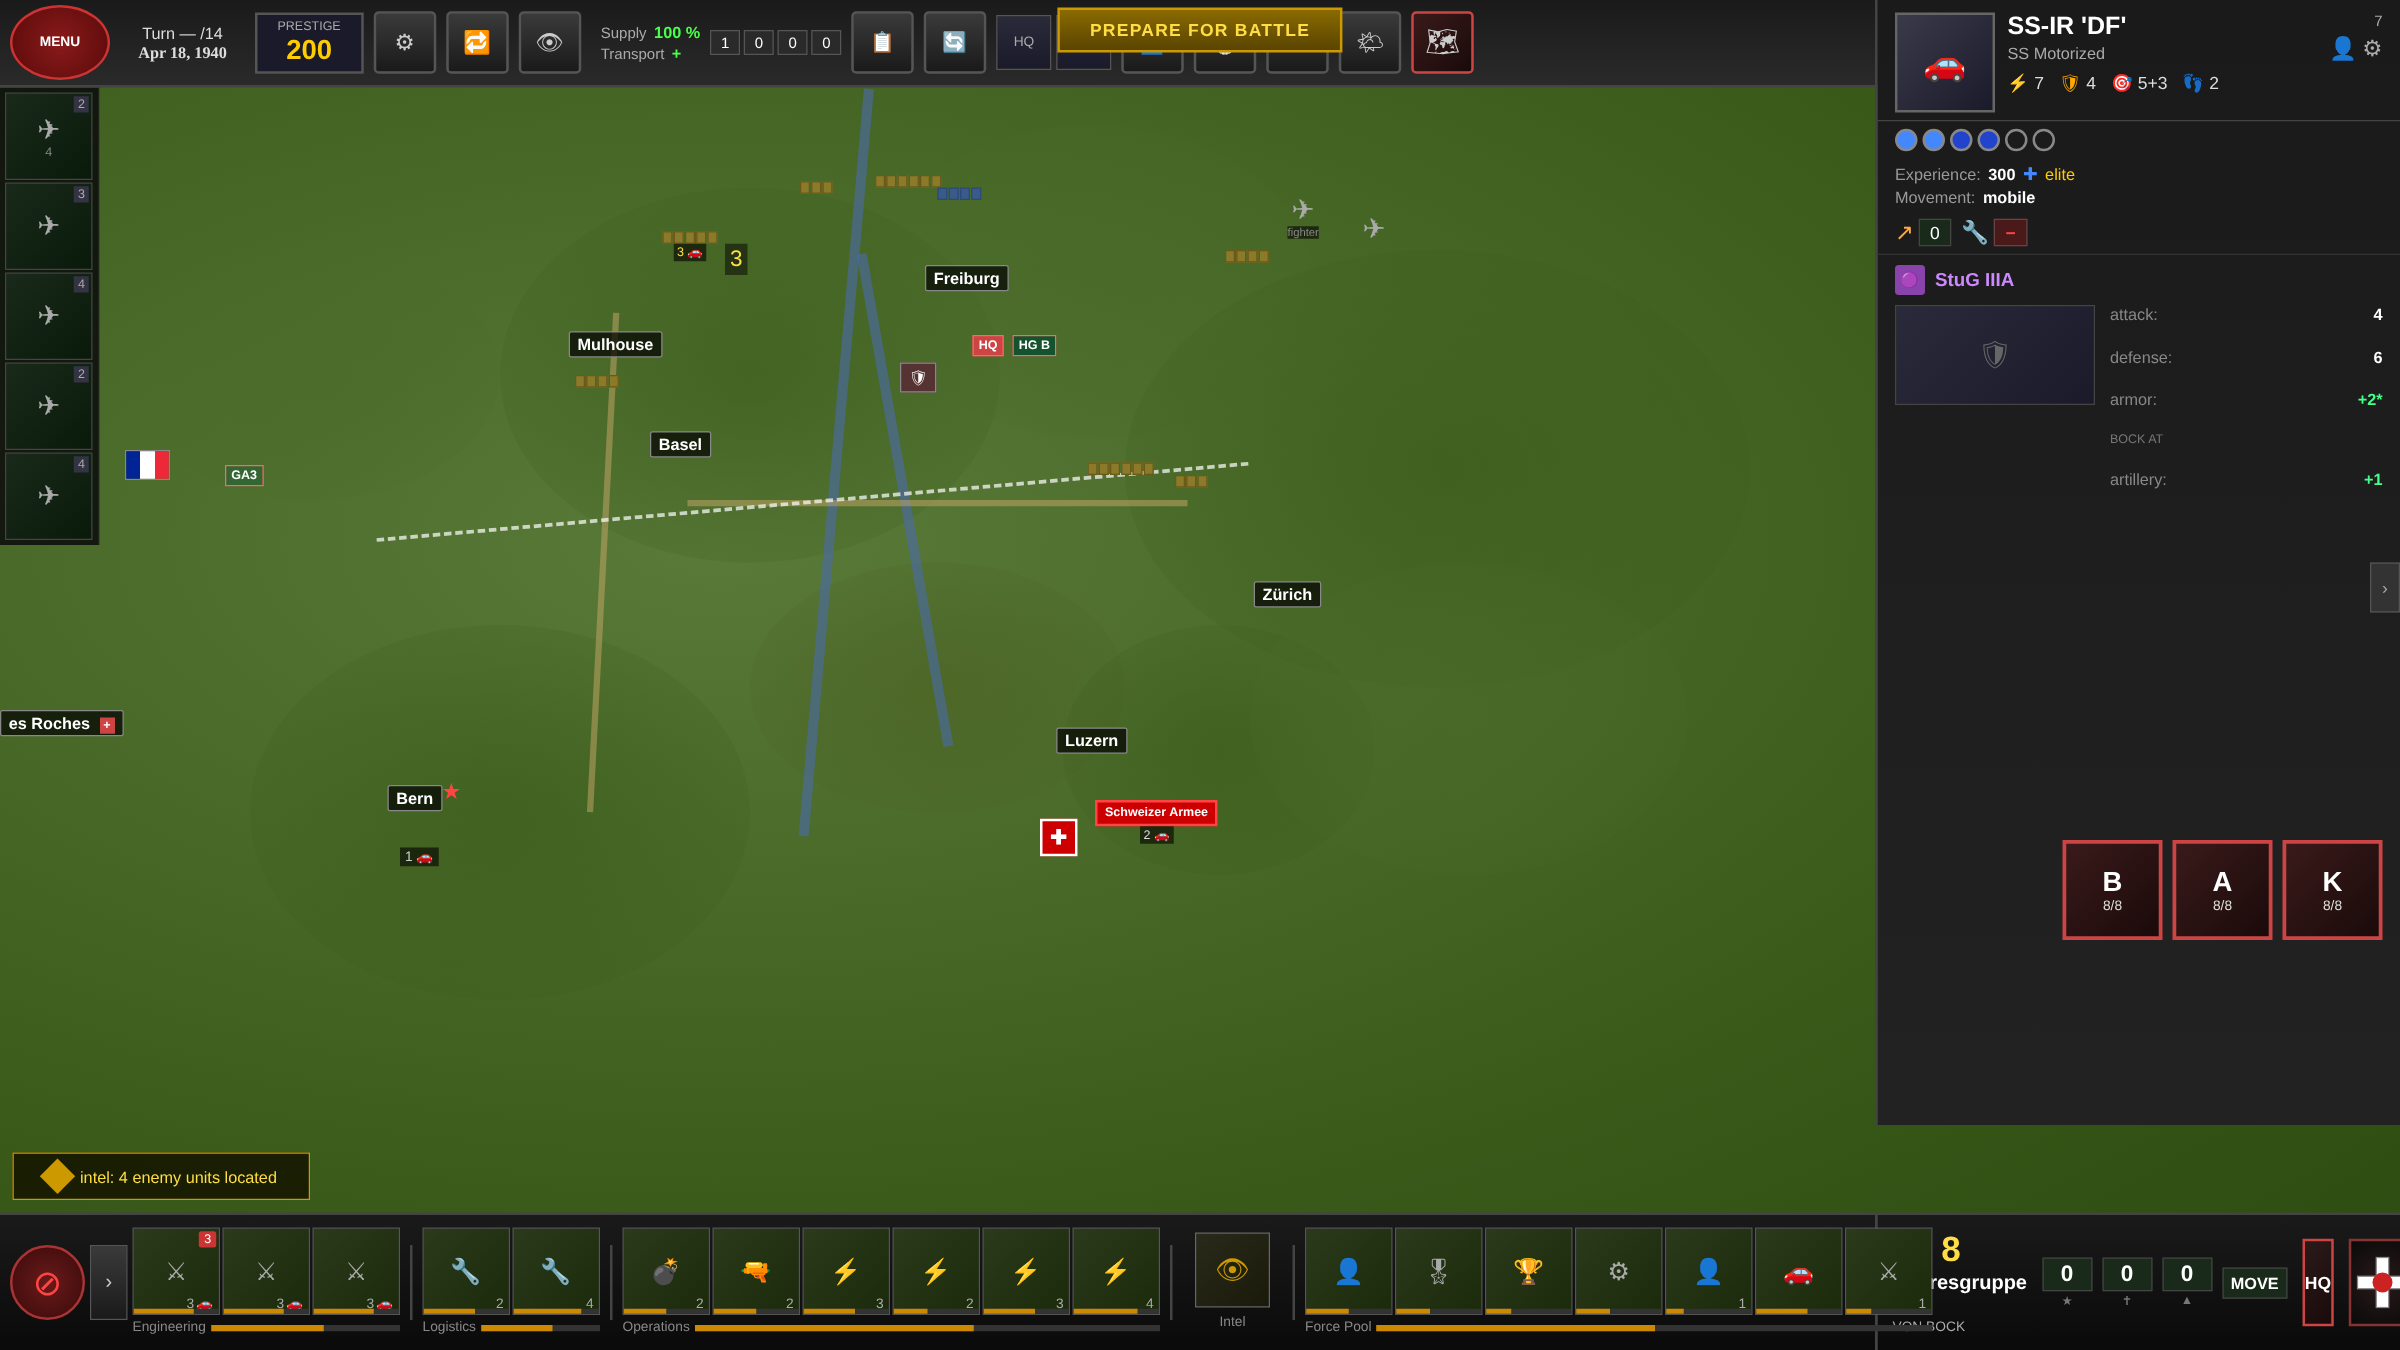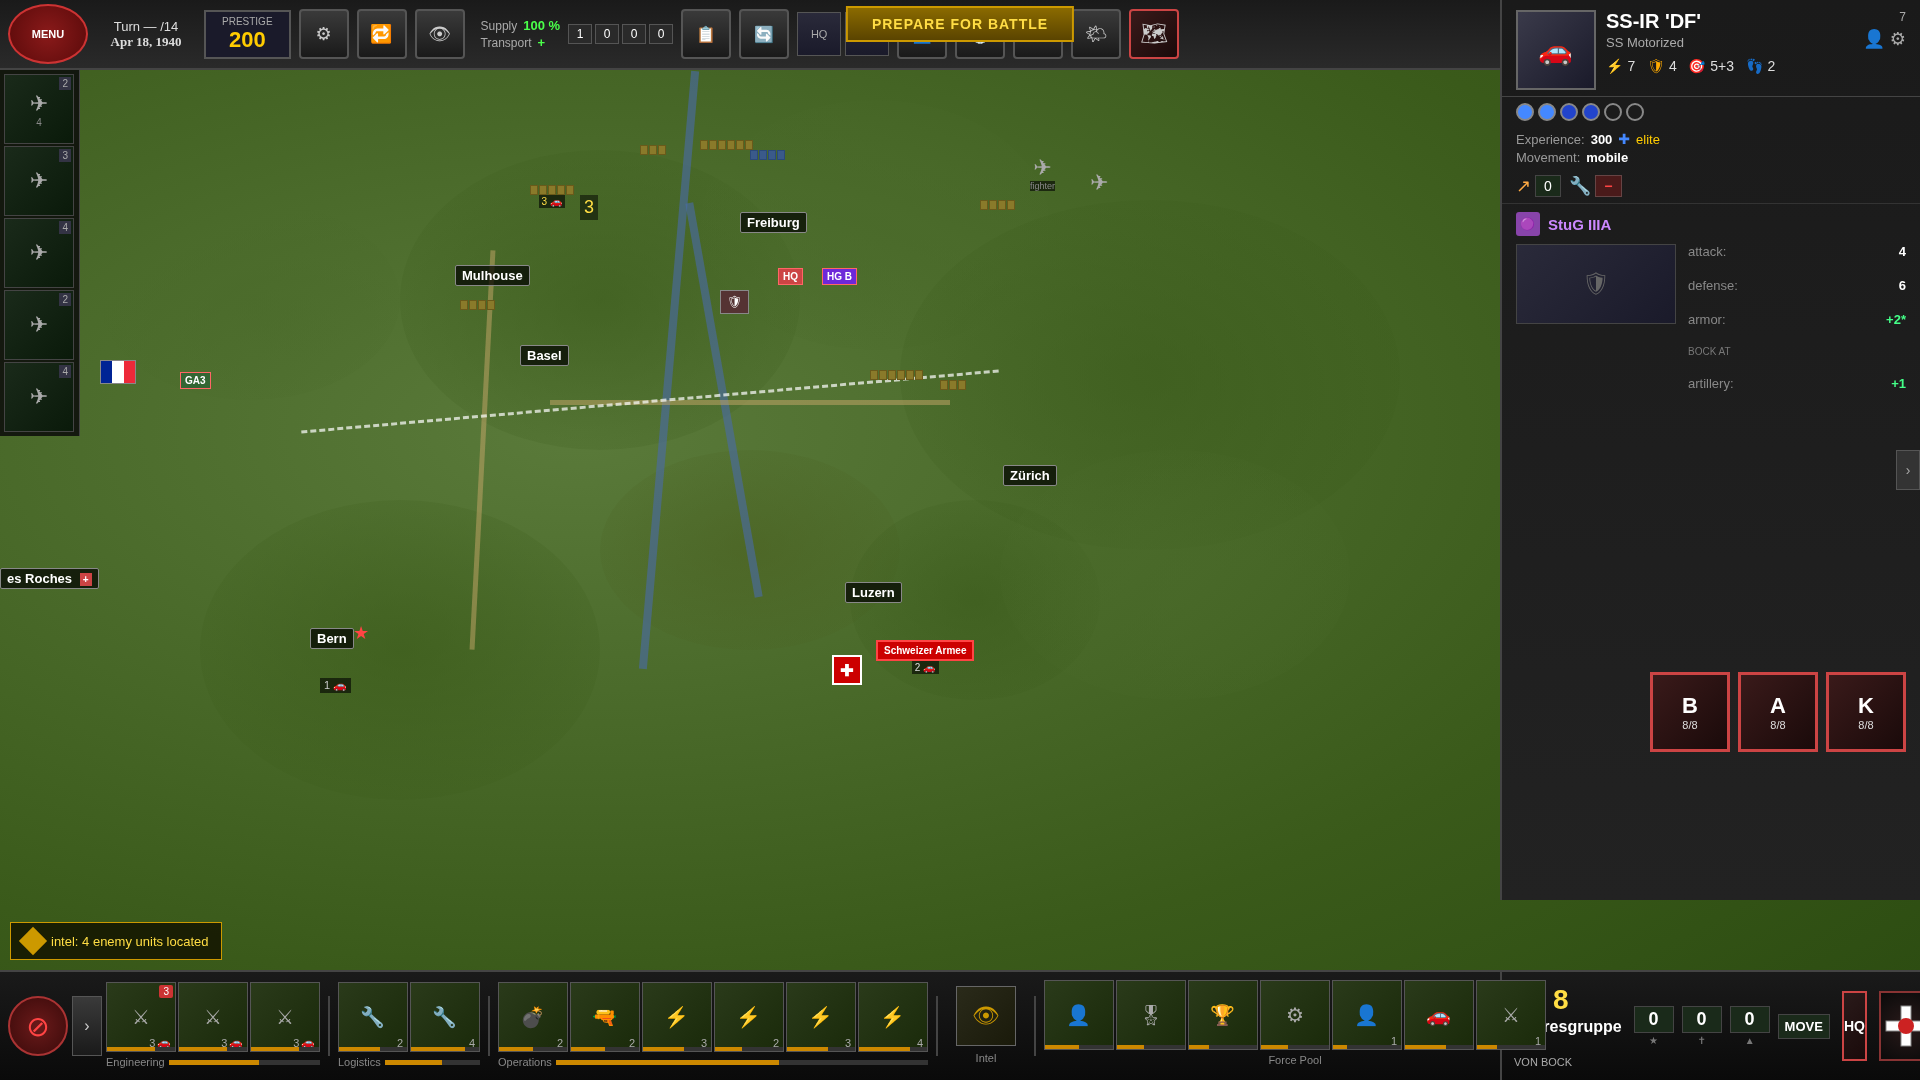--- a/index.html
+++ b/index.html
@@ -630,21 +630,21 @@
 
     
     #intel-notification {
       position: absolute;
       bottom: 120px;
       left: 10px;
       background: rgba(20, 20, 0, 0.85);
       border: 1px solid #cc9900;
       color: #ffdd44;
       font-size: 13px;
-      padding: 8px 12px;
+      padding: 8px 25px;
       display: flex;
       align-items: center;
       gap: 8px;
       z-index: 90;
     }
 
     .intel-diamond {
       width: 20px;
       height: 20px;
       background: #cc9900;
@@ -770,21 +770,21 @@
 <div class="city-label" style="left:740px;top:212px;">Freiburg</div>
 <div class="city-label" style="left:1003px;top:465px;">Zürich</div>
 <div class="city-label" style="left:310px;top:618px;margin-top:10px;">Bern</div>
 <div class="city-label" style="left:845px;top:582px;">Luzern</div>
 <div class="city-label" style="left:0px;top:568px;">
   <span>es Roches</span>
   <span style="margin-left:4px;background:#cc4444;padding:1px 3px;font-size:10px;">+</span>
 </div>
 
 <div class="hq-marker" style="left:778px;top:268px;">HQ</div>
-<div class="hq-marker" style="left:810px;top:268px;background:#6d28d9;margin-left:12px;">HG B</div>
+<div class="hq-marker" style="left:810px;top:268px;background:#14532d;">HG B</div>
 <div class="hq-marker" style="left:180px;top:372px;background:#336633;">GA3</div>
 
 <div class="unit-token" style="left:530px;top:185px;">
   <div class="token-body">
     <div class="soldier-dot yellow"></div>
       <div class="soldier-dot yellow"></div>
       <div class="soldier-dot yellow"></div>
     <div class="soldier-dot yellow"></div>
       <div class="soldier-dot yellow"></div>
   </div>
@@ -1335,21 +1335,21 @@
       <div class="unit-slot">
         <span class="unit-slot-icon">⚔</span>
         <div class="unit-slot-count">
             <span>1</span>
           </div>
         <div class="unit-bar-below">
             <div class="unit-bar-fill" style="width:30%"></div>
           </div>
       </div>
     </div>
-    <div style="display:flex;align-items:center;gap:4px;width:100%;flex-direction:column;">
+    <div style="display:flex;align-items:center;gap:4px;width:100%;">
       <div class="bottom-cat-label">Force Pool</div>
       <div style="flex:1;height:5px;background:#333;">
           <div style="height:100%;width:50%;background:#cc8800;"></div>
         </div>
     </div>
   </div>
 
 </div>
 
 </body></html>

